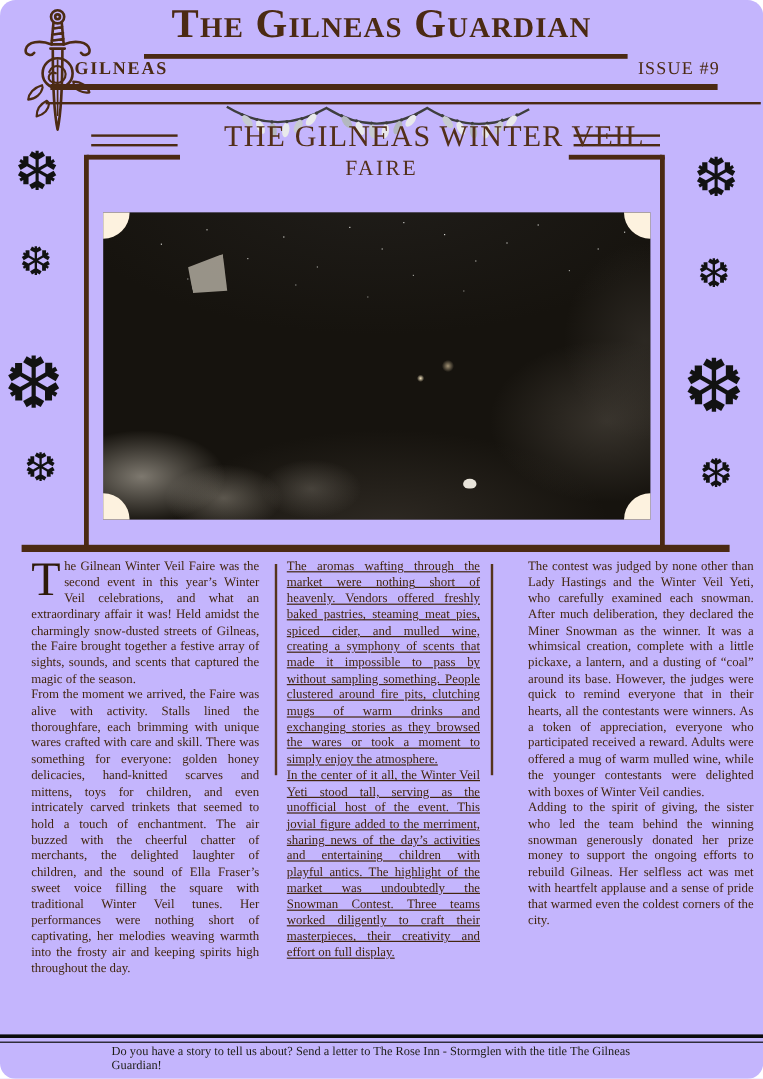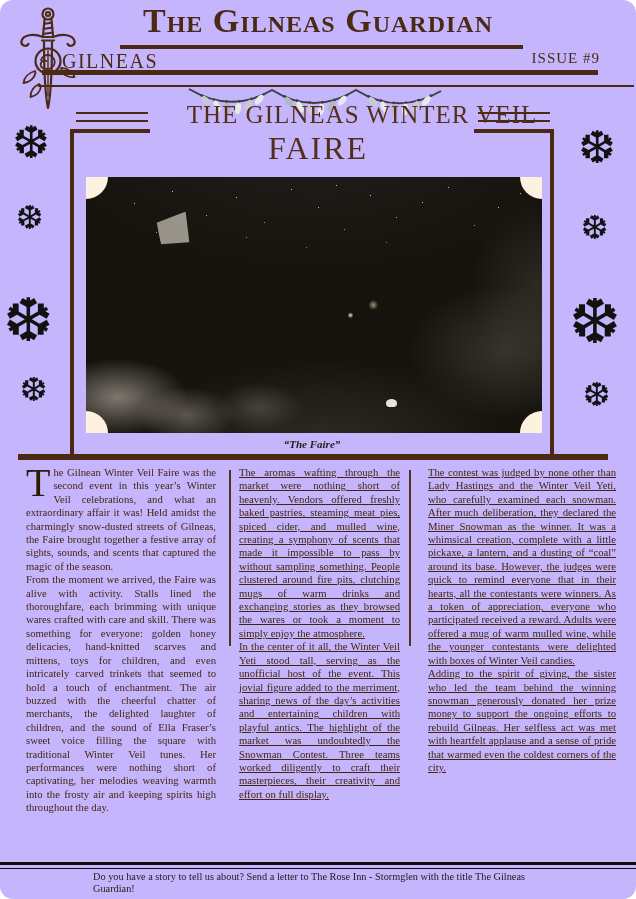--- a/index.html
+++ b/index.html
@@ -16,21 +16,21 @@
   
   .masthead-title{
     position:absolute;left:0;top:2px;width:100%;
     text-align:center;
     font-size:34px;font-weight:bold;
     font-variant:small-caps;
     letter-spacing:1px;
     color:#4b2a13;
   }
   .masthead-underline{position:absolute;left:120px;top:45px;width:403px;height:4px;background:#4b2a13;}
-  .masthead-section{position:absolute;left:62px;top:50px;font-size:20px;letter-spacing:1.5px;color:#4b2a13;}
+  .masthead-section{position:absolute;left:62px;top:50px;font-size:15px;letter-spacing:1.5px;color:#4b2a13;font-weight:bold;}
   .masthead-issue{position:absolute;right:36px;top:50px;font-size:15px;letter-spacing:1px;color:#4b2a13;margin-left:13px;}
   .rule-thick{position:absolute;left:42px;top:70px;width:556px;height:5px;background:#4b2a13;}
   .rule-thin{position:absolute;left:38px;top:85px;width:596px;height:2px;background:#4b2a13;}
   .dagger{position:absolute;left:16px;top:4px;width:64px;height:112px;}
   .garland{position:absolute;left:186px;top:86px;width:258px;height:42px;}
   
   .flake{position:absolute;line-height:1;color:#121212;font-family:"DejaVu Sans",sans-serif;}
   .fl1{left:12px;top:120px;font-size:45px;}
   .fl2{left:16px;top:201px;font-size:33px;}
   .fl3{left:3px;top:290px;font-size:60px;}
@@ -39,21 +39,21 @@
   .fr2{left:581px;top:211px;font-size:33px;}
   .fr3{left:569px;top:291px;font-size:62px;}
   .fr4{left:583px;top:378px;font-size:33px;}
   
   .article-title1{
     position:absolute;left:0;top:101px;width:100%;text-align:center;
     font-size:25px;letter-spacing:1px;color:#532f1a;font-variant:small-caps;margin-left:44px;
   }
   .article-title2{
     position:absolute;left:0;top:130px;width:100%;text-align:center;
-    font-size:32px;letter-spacing:2px;color:#532f1a;font-variant:small-caps;
+    font-size:18px;letter-spacing:2px;color:#532f1a;font-variant:small-caps;
   }
   .title-dash{position:absolute;height:6px;border-top:2.5px solid #4b2a13;border-bottom:2.5px solid #4b2a13;width:72px;top:112px;}
   .title-dash.left{left:76px;}
   .title-dash.right{left:478px;}
   
   .frame-v{position:absolute;top:129px;width:4px;height:329px;background:#4b2a13;}
   .frame-v.l{left:70px;border-top-left-radius:3px;}
   .frame-v.r{left:550px;border-top-right-radius:3px;}
   .frame-h{position:absolute;top:129px;height:4px;width:80px;background:#4b2a13;}
   .frame-h.l{left:70px;}
@@ -89,21 +89,21 @@
   .photo-caption{
     position:absolute;left:70px;top:438px;width:484px;text-align:center;
     font-size:11px;font-weight:bold;font-style:italic;color:#241d14;
   }
   .rule-article{position:absolute;left:18px;top:454px;width:590px;height:6px;background:#4b2a13;}
   
   .col{position:absolute;top:466px;font-size:10.7px;line-height:13.4px;text-align:justify;color:#43260f;}
   .col p{margin:0;}
   .col1{left:26px;width:190px;}
   .col2{left:239px;width:161px;text-decoration:underline;}
-  .col3{left:428px;width:188px;text-decoration:underline;}
+  .col3{left:440px;width:188px;}
   .dropcap{float:left;font-size:40px;line-height:32px;padding-right:3px;margin-top:1px;color:#2e1a09;}
   .divider{position:absolute;top:470px;width:2px;height:176px;background:#55341c;}
   .divider.d1{left:229px;} .divider.d2{left:409px;}
   
   .footer-line-a{position:absolute;left:0;top:862px;width:636px;height:3px;background:#0c0c0c;}
   .footer-line-b{position:absolute;left:0;top:868px;width:636px;height:1px;background:#0c0c0c;}
   .footer-text{
     position:absolute;left:93px;top:871px;width:450px;text-align:left;
     font-size:10.3px;line-height:11.5px;color:#1c1c14;
   }
@@ -203,21 +203,20 @@
 
   <div class="photo">
     <div class="stars"></div>
     <div class="flag"></div>
     <div class="bunny"></div>
     <div class="notch tl"></div>
     <div class="notch tr"></div>
     <div class="notch bl"></div>
     <div class="notch br"></div>
   </div>
-  <div class="photo-caption">“The Faire”</div>
 
   <div class="rule-article"></div>
 
   <div class="col col1">
     <p><span class="dropcap">T</span><span>he Gilnean Winter Veil Faire was the second event in this year’s Winter Veil celebrations, and what an extraordinary affair it was! Held amidst the charmingly snow-dusted streets of Gilneas, the Faire brought together a festive array of sights, sounds, and scents that captured the magic of the season.</span></p>
     <p>From the moment we arrived, the Faire was alive with activity. Stalls lined the thoroughfare, each brimming with unique wares crafted with care and skill. There was something for everyone: golden honey delicacies, hand-knitted scarves and mittens, toys for children, and even intricately carved trinkets that seemed to hold a touch of enchantment. The air buzzed with the cheerful chatter of merchants, the delighted laughter of children, and the sound of Ella Fraser’s sweet voice filling the square with traditional Winter Veil tunes. Her performances were nothing short of captivating, her melodies weaving warmth into the frosty air and keeping spirits high throughout the day.</p>
   </div>
   <div class="divider d1"></div>
   <div class="col col2">
     <p>The aromas wafting through the market were nothing short of heavenly. Vendors offered freshly baked pastries, steaming meat pies, spiced cider, and mulled wine, creating a symphony of scents that made it impossible to pass by without sampling something. People clustered around fire pits, clutching mugs of warm drinks and exchanging stories as they browsed the wares or took a moment to simply enjoy the atmosphere.</p>

